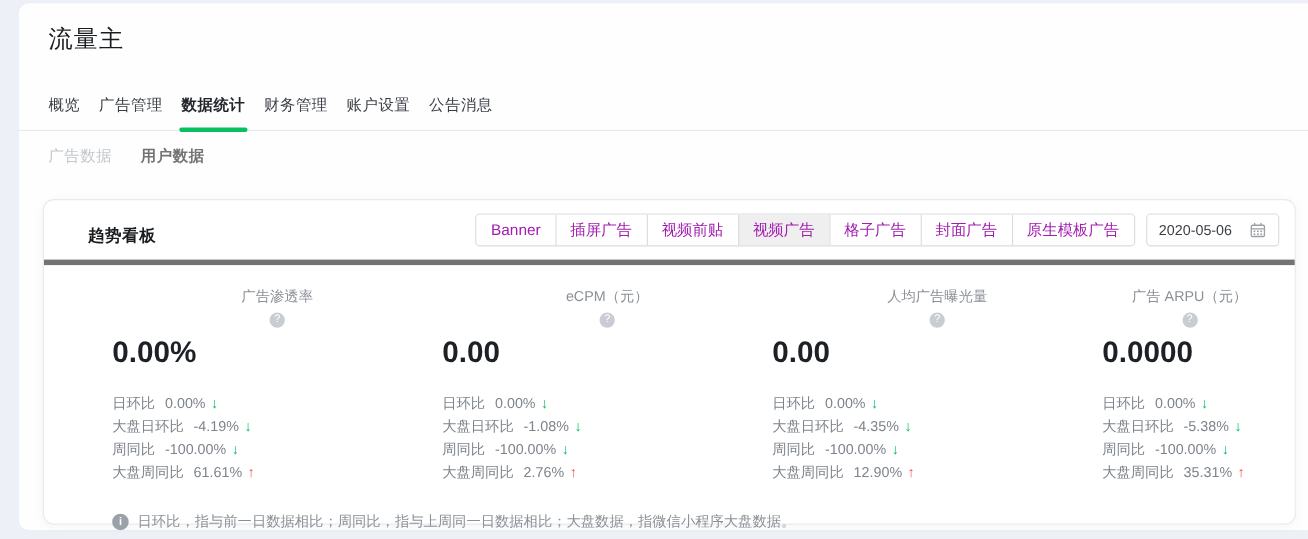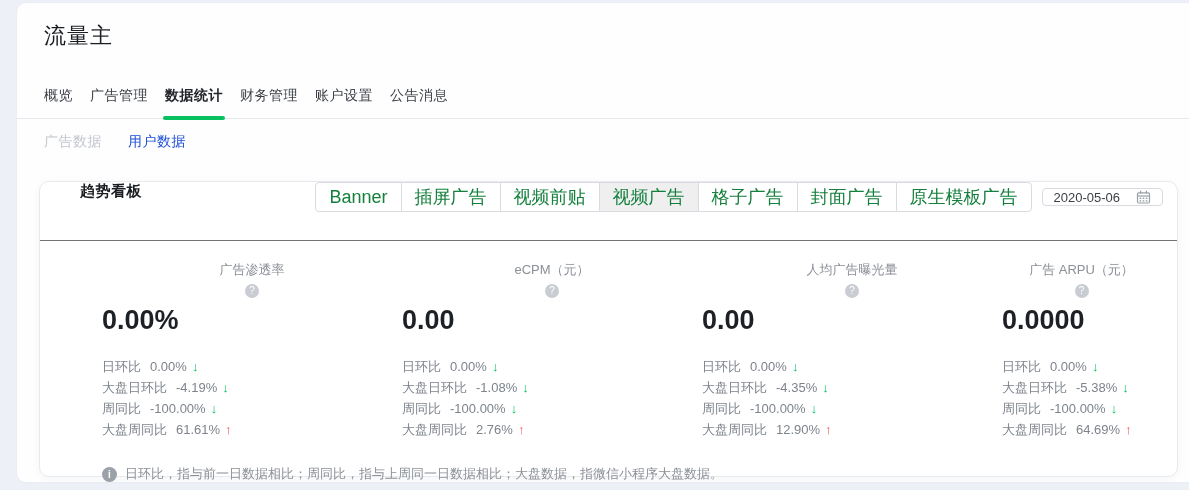--- a/index.html
+++ b/index.html
@@ -26,44 +26,44 @@
     font-size:14px; color:#3a3e44; padding-bottom:13px; position:relative;
     cursor:pointer; letter-spacing:0.5px;
   }
   .tab.active { font-weight:700; color:#22252a; }
   .tab.active::after {
     content:""; position:absolute; left:-2px; right:-2px; bottom:-2px;
     height:4px; background:var(--green,#07c160); border-radius:2px;
   }
   .subtabs { padding:14px 27px 0; display:flex; gap:26px; font-size:14px; }
   .subtab { color:#c3c7cd; cursor:pointer; letter-spacing:0.5px; }
-  .subtab.active { color:#1d4ed8; font-weight:400; }
+  .subtab.active { color:#737373; font-weight:700; }
   .card {
     margin:30px 20px 0 22px; height:296px;
     border:1px solid #e7eaee; border-radius:10px; background:#fff;
     box-shadow:0 2px 10px rgba(30,40,60,0.04);
   }
   .card-head {
-    height:59px; display:flex; align-items:flex-start; justify-content:space-between;
-    padding:0 14px 0 40px; border-bottom:1px solid #737373;
+    height:59px; display:flex; align-items:flex-end; justify-content:space-between;
+    padding:0 14px 12px 40px; border-bottom:5px solid #737373;
   }
   .card-title { font-size:15px; font-weight:700; color:#191c20; letter-spacing:0.5px; }
   .controls { display:flex; align-items:center; gap:10px; }
   .segmented {
     display:flex; border:1px solid #d9dbe0; border-radius:4px; overflow:hidden;
     background:#fff;
   }
   .seg-btn {
-    height:28px; line-height:28px; padding:0 13px; font-size:18px; color:#15803d;
+    height:28px; line-height:28px; padding:0 13px; font-size:14px; color:#a21caf;
     border-left:1px solid #d9dbe0; cursor:pointer; white-space:nowrap;
   }
   .seg-btn:first-child { border-left:none; }
   .seg-btn.selected { background:#efefef; }
   .datebox {
-    height:18px; display:flex; align-items:center; gap:16px; padding:0 11px;
+    height:30px; display:flex; align-items:center; gap:16px; padding:0 11px;
     border:1px solid #d9dbe0; border-radius:4px; font-size:13px; color:#3b3f45;
     cursor:pointer;
   }
   .metrics {
     display:grid; grid-template-columns:300px 300px 300px 1fr;
     padding:20px 16px 0 62px;
   }
   .m-label-row { display:flex; align-items:center; gap:5px;flex-direction:column; }
   .m-label { font-size:13px; color:#8b9097; }
   .help-icon {
@@ -257,21 +257,21 @@
   </div>
 
   <div class="comp">
     <span class="c-label">周同比</span>
     <span class="c-value">-100.00%</span>
     <span class="c-arrow" style="color: rgb(7, 193, 96);">↓</span>
   </div>
 
   <div class="comp">
     <span class="c-label">大盘周同比</span>
-    <span class="c-value">64.69%</span>
+    <span class="c-value">35.31%</span>
     <span class="c-arrow" style="color: rgb(250, 81, 81);">↑</span>
   </div>
 </div>
   </div>
 </div>
 
     <div class="note">
       <i class="info-icon">i</i>
       <span>日环比，指与前一日数据相比；周同比，指与上周同一日数据相比；大盘数据，指微信小程序大盘数据。</span>
     </div>

